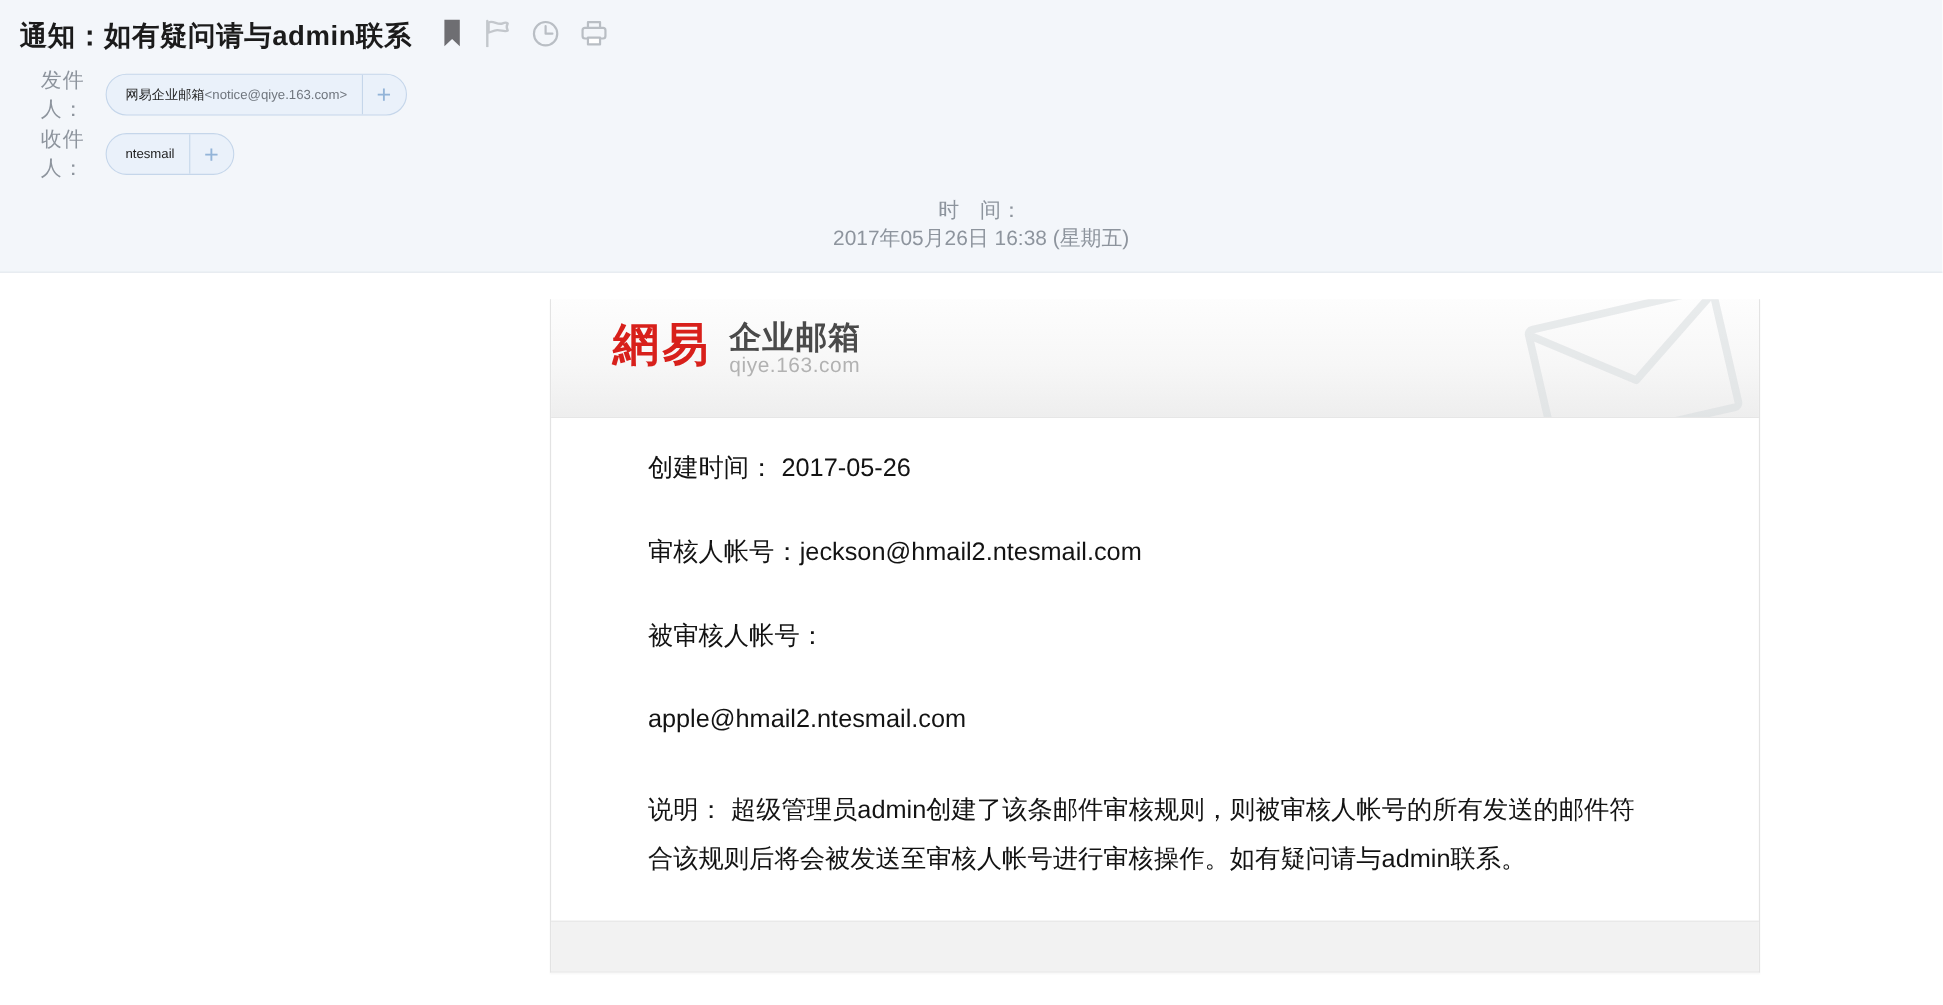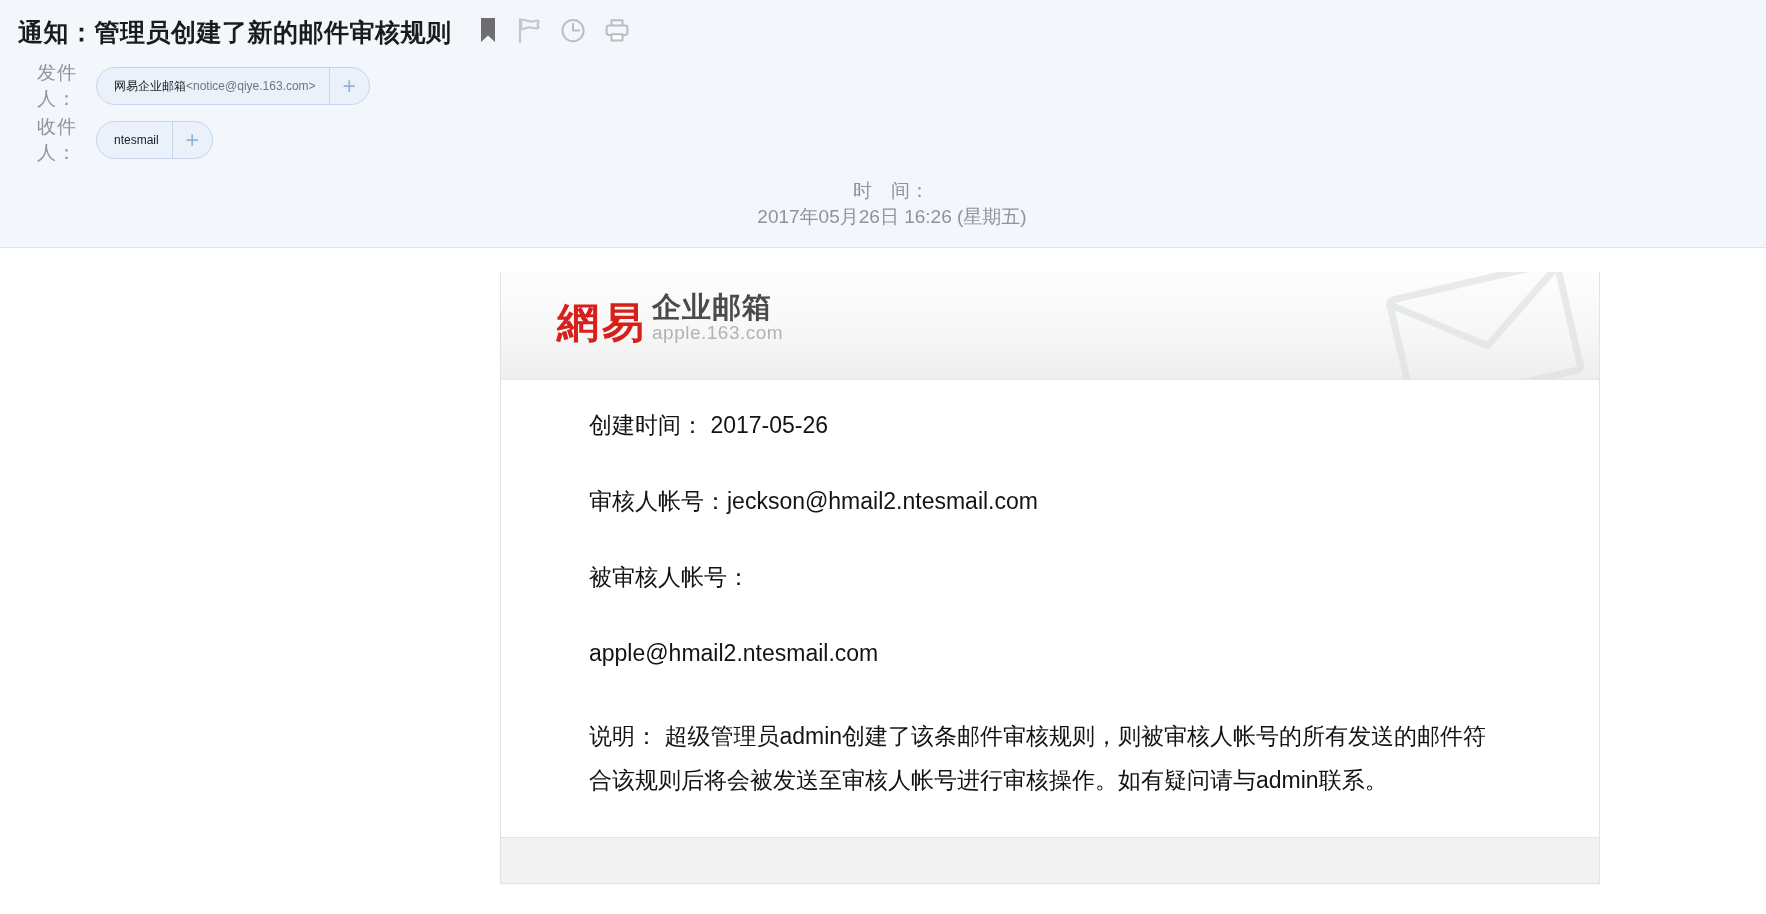--- a/index.html
+++ b/index.html
@@ -140,32 +140,31 @@
     height: 108px;
     background: linear-gradient(to bottom, #fdfdfd 0%, #f7f7f7 55%, #eeeeee 100%);
     border-bottom: 1px solid #e6e6e6;
     overflow: hidden;
   }
   .logo-wrap {
     position: absolute;
     left: 56px;
     top: 20px;
     display: flex;
-    align-items: flex-end;
   }
   .logo-cn {
     font-family: "DejaVu Sans", sans-serif;
     font-size: 42px;
     font-weight: bold;
     color: #d8201b;
     letter-spacing: 3px;
     line-height: 1;
   }
   .logo-right {
-    margin-left: 5px;
+    margin-left: 16px;
     display: flex;
     flex-direction: column;
     justify-content: flex-end;
   }
   .logo-sub-cn {
     font-size: 29px;
     font-weight: bold;
     color: #4a4a4a;
     line-height: 1.05;
     letter-spacing: 1px;
@@ -209,21 +208,21 @@
   }
 </style>
 </head>
 <body>
 
 <div id="page">
 
   <div class="mail-header">
 
     <div class="subject-row">
-      <div class="subject-title">通知：管理员创建了新的邮件审核规则</div>
+      <div class="subject-title">通知：如有疑问请与admin联系</div>
 
       <div class="subject-icons">
 
         <span class="ic">
           <svg width="20" height="26" viewBox="0 0 20 26">
             <path d="M3 1 H17 V25 L10 18.5 L3 25 Z" fill="#6e6e72"></path>
           </svg>
         </span>
 
         <span class="ic">
@@ -269,36 +268,36 @@
       <div class="chip">
         <div class="chip-text">
           <span class="chip-name">ntesmail</span>
         </div>
         <div class="chip-plus">+</div>
       </div>
     </div>
 
     <div class="time-row">
       <div class="time-label">时　间：</div>
-      <div class="time-value">2017年05月26日 16:26 (星期五)</div>
+      <div class="time-value">2017年05月26日 16:38 (星期五)</div>
     </div>
 
   </div>
 
   <div class="mail-body">
 
     <div class="card">
 
       <div class="card-banner">
 
         <div class="logo-wrap">
           <div class="logo-cn">網易</div>
           <div class="logo-right">
             <div class="logo-sub-cn">企业邮箱</div>
-            <div class="logo-sub-en">apple.163.com</div>
+            <div class="logo-sub-en">qiye.163.com</div>
           </div>
         </div>
 
         <span class="envelope-mark">
           <svg width="210" height="132" viewBox="0 0 210 132">
             <g transform="rotate(-13 105 66)" fill="none" stroke="#d8dcdf" stroke-width="7" stroke-linejoin="round">
               <rect x="18" y="20" width="172" height="110" rx="4"></rect>
               <path d="M18 24 L104 86 L190 24"></path>
             </g>
           </svg>

